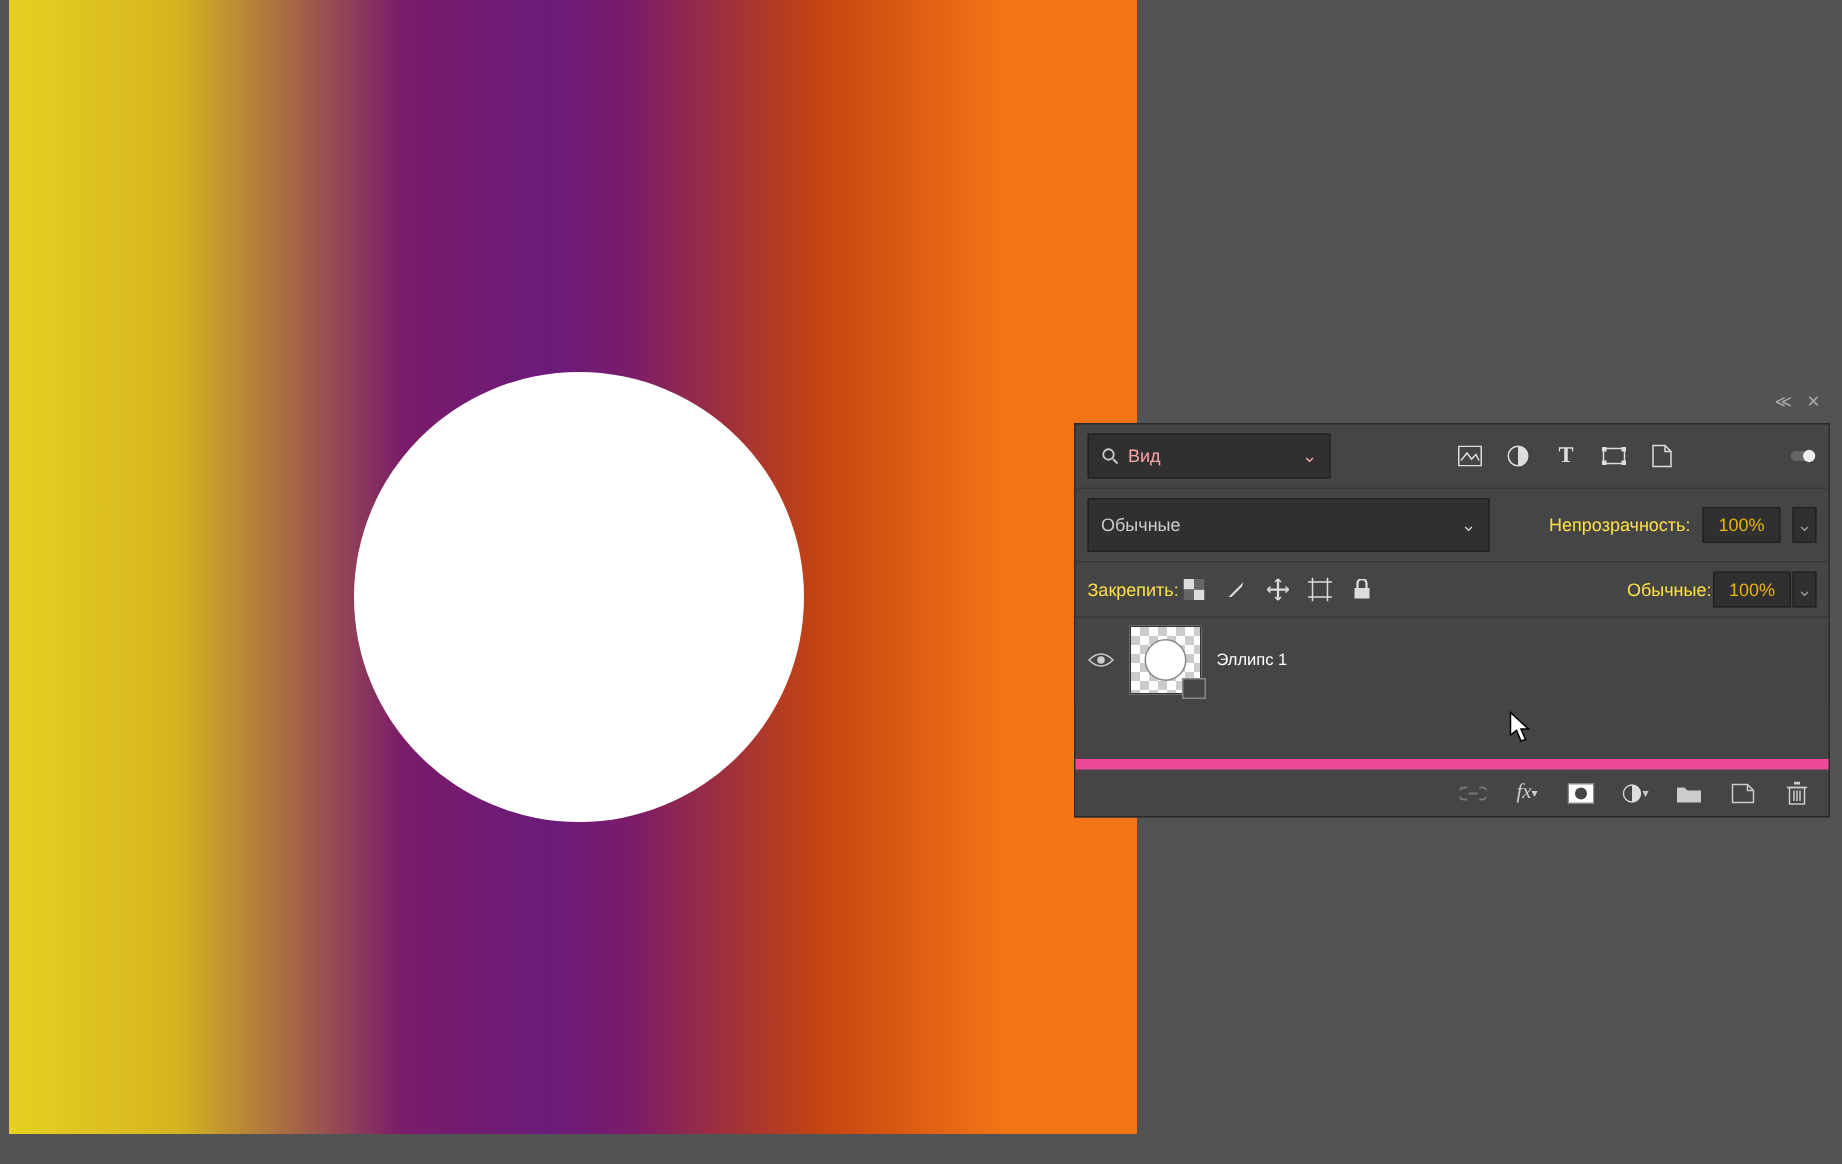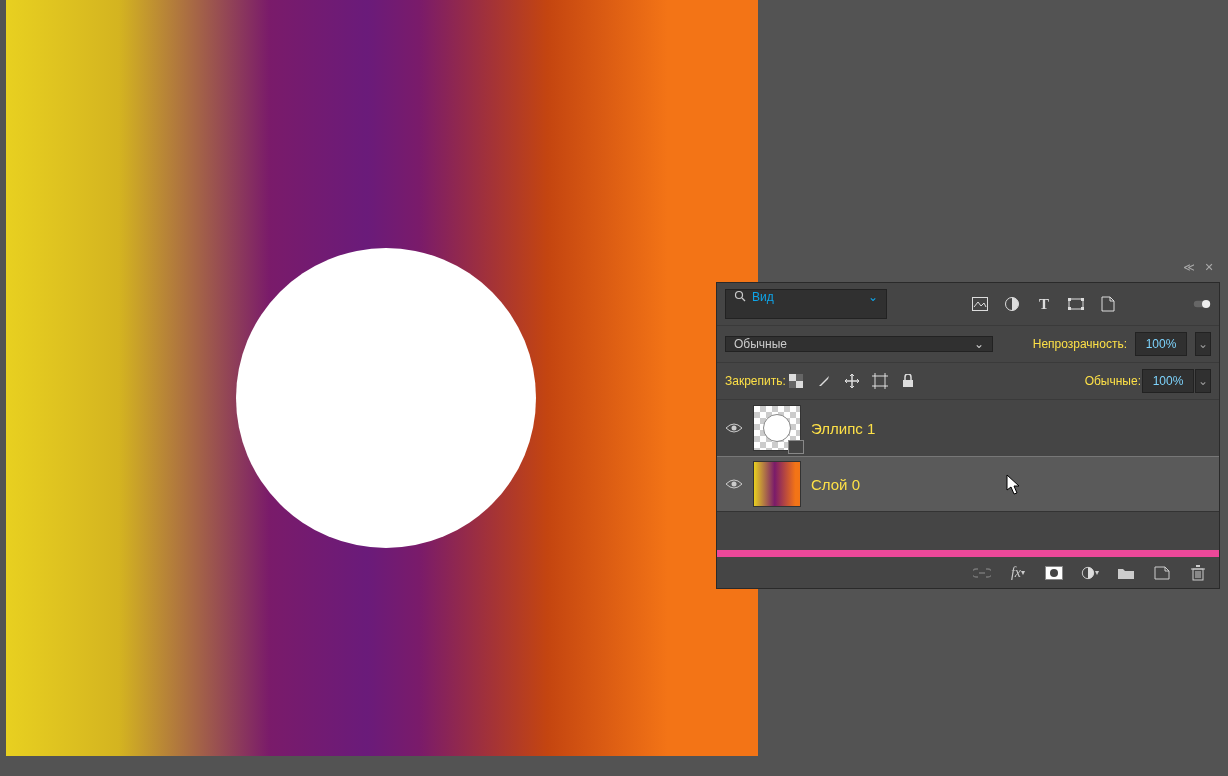--- a/index.html
+++ b/index.html
@@ -8,42 +8,42 @@
 .circle { position: absolute; width: 300px; height: 300px; background: #fff; border-radius: 50%; left: 230px; top: 248px; }
 .layers-panel { position: absolute; right: 8px; top: 282px; width: 504px; background: #454545; border: 1px solid #2a2a2a; font-size: 12px; color: #ccc; }
 .panel-tabs { display: flex; align-items: center; background: #383838; height: 26px; border-bottom: 1px solid #2a2a2a; }
 .panel-tabs .tab { padding: 4px 12px; background: #454545; border-right: 1px solid #2a2a2a; margin-left: 4px; color: #ccc; height: 100%; display: flex; align-items: center; }
 .panel-tabs .spacer { flex: 1; }
 .panel-tabs .menu-btn { width: 22px; display: flex; align-items: center; justify-content: center; }
 .top-btns { position: absolute; top: -24px; right: 2px; display: flex; gap: 4px; }
 .top-btns div { width: 16px; height: 16px; display: flex; align-items: center; justify-content: center; color: #aaa; cursor: pointer; font-size: 11px; }
 .panel-section { padding: 6px 8px; display: flex; align-items: center; gap: 6px; border-bottom: 1px solid #3a3a3a; }
 .search-row { display: flex; align-items: center; gap: 4px; }
-.search-box { background: #303030; border: 1px solid #222; height: 30px; width: 172px; display: flex; padding: 0 8px; color: #0ea5e9; gap: 6px; }
+.search-box { background: #303030; border: 1px solid #222; height: 30px; width: 172px; display: flex; align-items: center; padding: 0 8px; color: #fca5a5; gap: 6px; }
 .search-box .dd { margin-left: auto; }
 .filter-icons { display: flex; gap: 14px; margin-left: 80px; align-items: center; }
 .filter-icons .ico { width: 18px; height: 18px; color: #ddd; display: flex; align-items: center; justify-content: center; cursor: pointer; }
 .blend-row { display: flex; align-items: center; gap: 8px; }
-.blend-select { background: #303030; border: 1px solid #222; height: 16px; width: 268px; padding: 0 8px; color: #ccc; display: flex; align-items: center; }
+.blend-select { background: #303030; border: 1px solid #222; height: 36px; width: 268px; padding: 0 8px; color: #ccc; display: flex; align-items: center; }
 .label { color: #fde047; }
-.value-box { background: #303030; border: 1px solid #222; height: 24px; width: 52px; display: flex; align-items: center; justify-content: center; color: #7dd3fc; }
+.value-box { background: #303030; border: 1px solid #222; height: 24px; width: 52px; display: flex; align-items: center; justify-content: center; color: #eab308; }
 .dd-caret { width: 16px; height: 24px; background: #303030; border: 1px solid #222; display: flex; align-items: center; justify-content: center; color: #999; }
 .lock-row { display: flex; align-items: center; gap: 1px; }
 .lock-icons { display: flex; gap: 10px; align-items: center; }
 .lock-icons .li { width: 18px; height: 18px; color: #ddd; display: flex; align-items: center; justify-content: center; cursor: pointer; }
 .layers-list { background: #454545; }
 .layer-row { display: flex; align-items: center; height: 56px; padding: 0 8px; gap: 10px; }
 .layer-row.selected { background: #5a5a5a; border-top: 1px solid #777; border-bottom: 1px solid #333; }
 .eye { width: 18px; height: 18px; color: #ccc; display: flex; align-items: center; justify-content: center; cursor: pointer; }
 .thumb { width: 48px; height: 46px; border: 1px solid #333; background: #fff; position: relative; }
 .thumb.checker::before { content: ''; position: absolute; inset: 0; background-image: linear-gradient(45deg,#ccc 25%,transparent 25%),linear-gradient(-45deg,#ccc 25%,transparent 25%),linear-gradient(45deg,transparent 75%,#ccc 75%),linear-gradient(-45deg,transparent 75%,#ccc 75%); background-size: 12px 12px; background-position: 0 0,0 6px,6px -6px,-6px 0; }
 .thumb.checker::after { content: ''; position: absolute; left: 50%; top: 50%; width: 26px; height: 26px; background: #fff; border-radius: 50%; transform: translate(-50%,-50%); border: 1px solid #888; }
 .thumb-badge { position: absolute; right: -4px; bottom: -4px; width: 16px; height: 14px; background: #454545; border: 1px solid #888; }
 .thumb.gradient { background: linear-gradient(to right,#e8d020,#7a1b6a 45%,#f37416 90%); }
-.layer-name { color: #fde047; font-size: 15px; }
+.layer-name { color: #ffffff; font-size: 11px; }
 .bottom-bar { display: flex; justify-content: flex-end; align-items: center; gap: 18px; padding: 6px 12px; border-top: 7px solid #ec4899; background: #454545; margin-top: 38px; height: 38px; }
 .bottom-bar .bi { width: 18px; height: 18px; color: #ccc; display: flex; align-items: center; justify-content: center; cursor: pointer; }
 .cursor { position: absolute; left: 1006px; top: 474px; font-size: 20px; color: #fff; pointer-events: none; text-shadow: 1px 1px 1px #000; }
 .menu-lines { display: flex; flex-direction: column; gap: 2px; }
 .menu-lines span { display: block; width: 14px; height: 1px; background: #aaa; }
 svg { display: block; }
 </style>
 </head>
 <body>
 
@@ -169,30 +169,20 @@
         <svg width="18" height="12" viewBox="0 0 18 12">
             <path d="M1 6 Q9 -2 17 6 Q9 14 1 6 Z" fill="none" stroke="#ccc"></path>
             <circle cx="9" cy="6" r="2.5" fill="#ccc"></circle>
           </svg>
       </div>
       <div class="thumb checker">
         <div class="thumb-badge"></div>
       </div>
       <div class="layer-name">Эллипс 1</div>
     </div>
-    <div class="layer-row selected">
-      <div class="eye">
-        <svg width="18" height="12" viewBox="0 0 18 12">
-            <path d="M1 6 Q9 -2 17 6 Q9 14 1 6 Z" fill="none" stroke="#ccc"></path>
-            <circle cx="9" cy="6" r="2.5" fill="#ccc"></circle>
-          </svg>
-      </div>
-      <div class="thumb gradient"></div>
-      <div class="layer-name">Слой 0</div>
-    </div>
   </div>
 
   <div class="bottom-bar">
     <div class="bi" style="color:#777">
       <svg width="18" height="10" viewBox="0 0 18 10">
           <path d="M5 1 L3 1 A4 4 0 0 0 3 9 L5 9 M13 1 L15 1 A4 4 0 0 1 15 9 L13 9 M6 5 L12 5" fill="none" stroke="#777" stroke-width="1.3"></path>
         </svg>
     </div>
     <div class="bi" style="font-style:italic;font-family:serif;font-size:14px">fx<span style="font-size:8px;font-style:normal">▾</span></div>
     <div class="bi">

